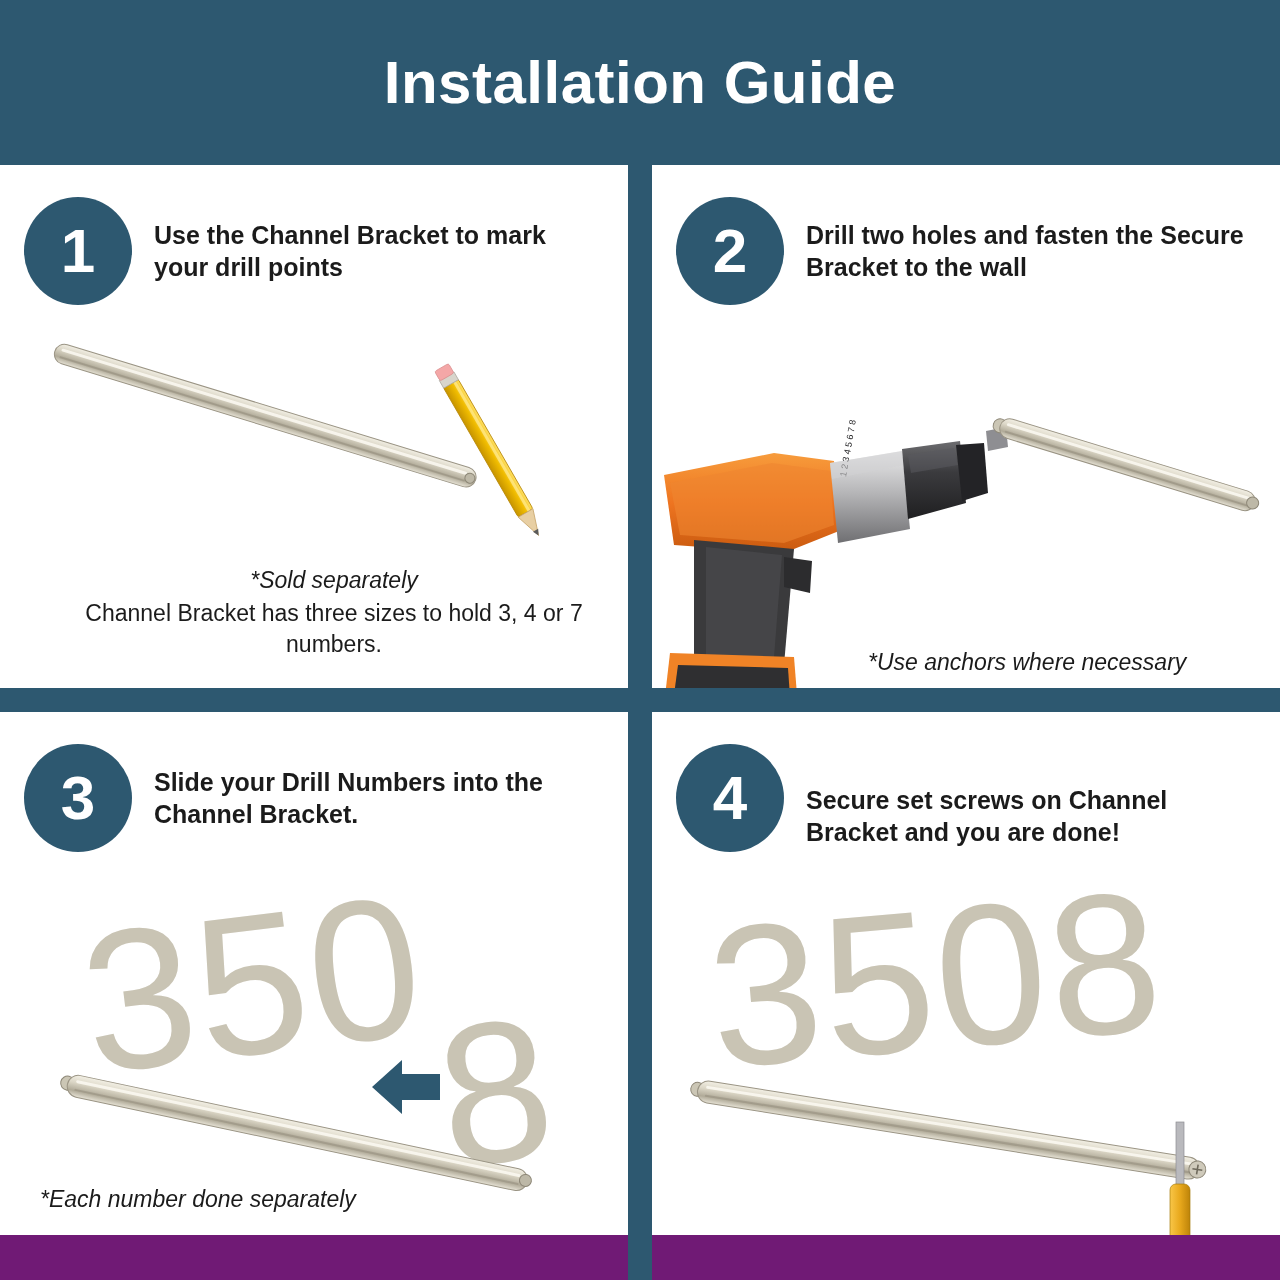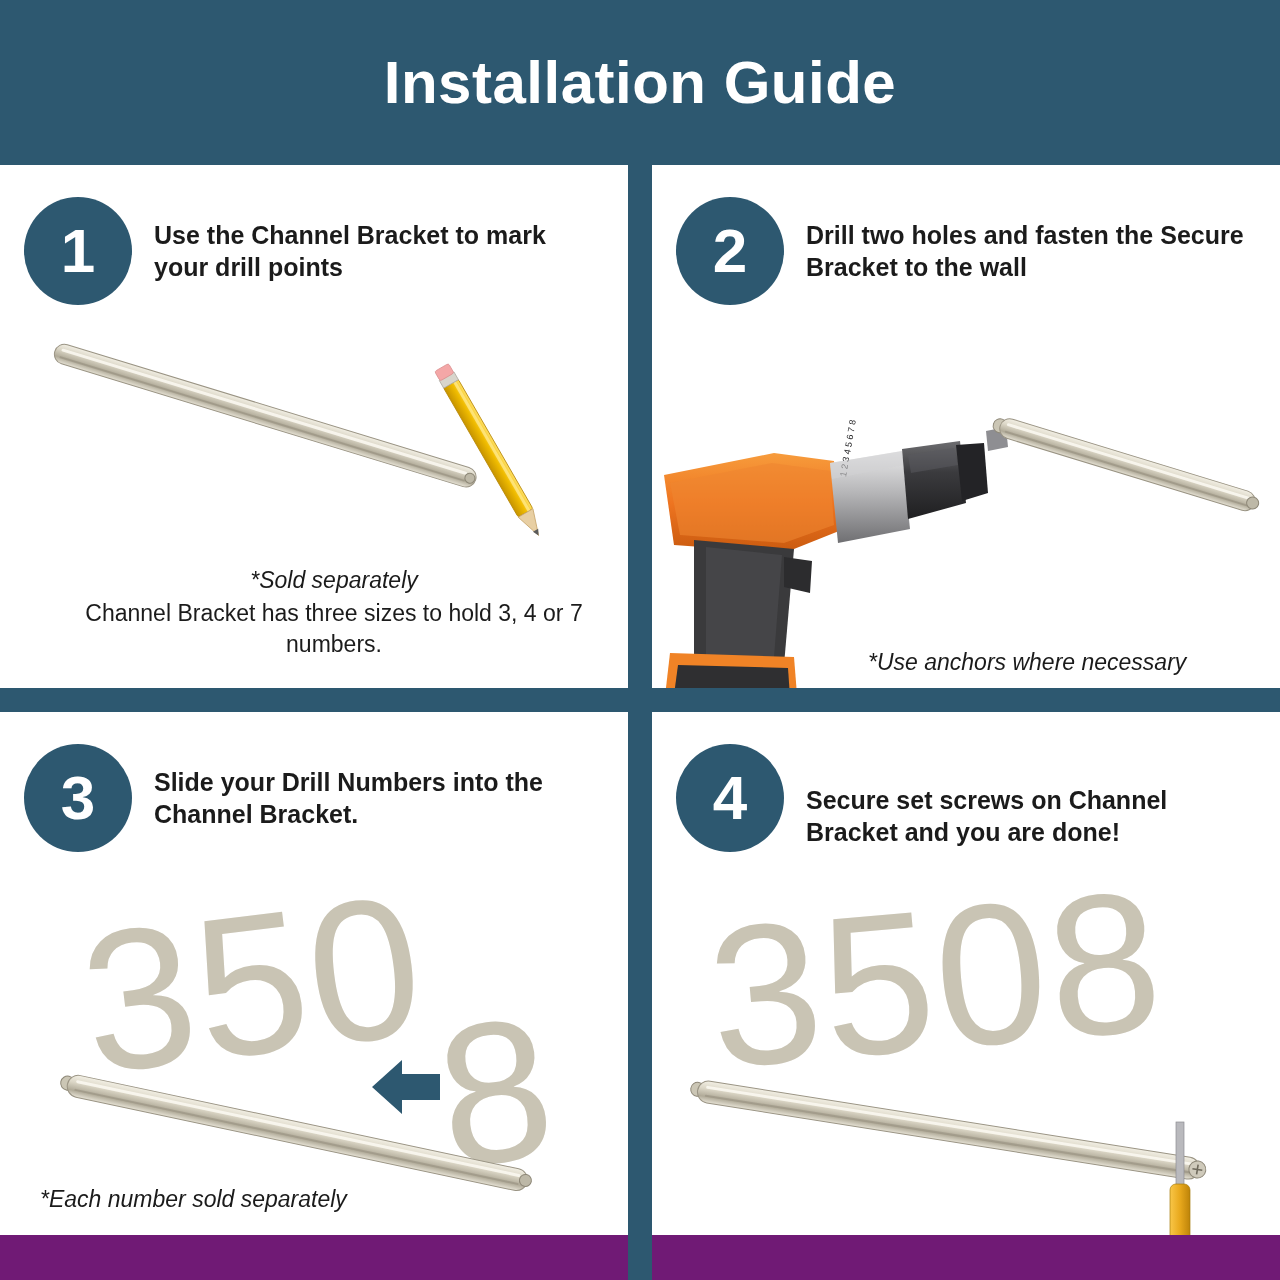--- a/index.html
+++ b/index.html
@@ -303,21 +303,21 @@
 
         <g transform="rotate(12 52 210)">
           <circle cx="48" cy="212" r="7" fill="#cbc6b5" stroke="#8d8777" stroke-width="1"></circle>
           <rect x="48" y="202" width="470" height="22" rx="11" fill="url(#barGrad3)" stroke="#9a9484" stroke-width="1"></rect>
           <rect x="56" y="207" width="454" height="3" rx="1.5" fill="#fbf9f2" opacity="0.85"></rect>
           <rect x="56" y="216" width="454" height="2" rx="1" fill="#8d8777" opacity="0.45"></rect>
           <circle cx="516" cy="212" r="6" fill="#bdb8a7" stroke="#8d8777" stroke-width="1"></circle>
         </g>
       </svg>
 
-      <div class="note note-3">*Each number sold separately</div>
+      <div class="note note-3">*Each number done separately</div>
     </div>
 
     <div class="panel panel-4">
 
       <div class="step-head">
         <div class="step-badge">4</div>
         <div class="step-text">Secure set screws on Channel Bracket and you are done!</div>
       </div>
 
       <div class="numerals" style="left:58px; top:172px; font-size:200px; transform:rotate(-5deg); transform-origin:left center;">3508</div>

